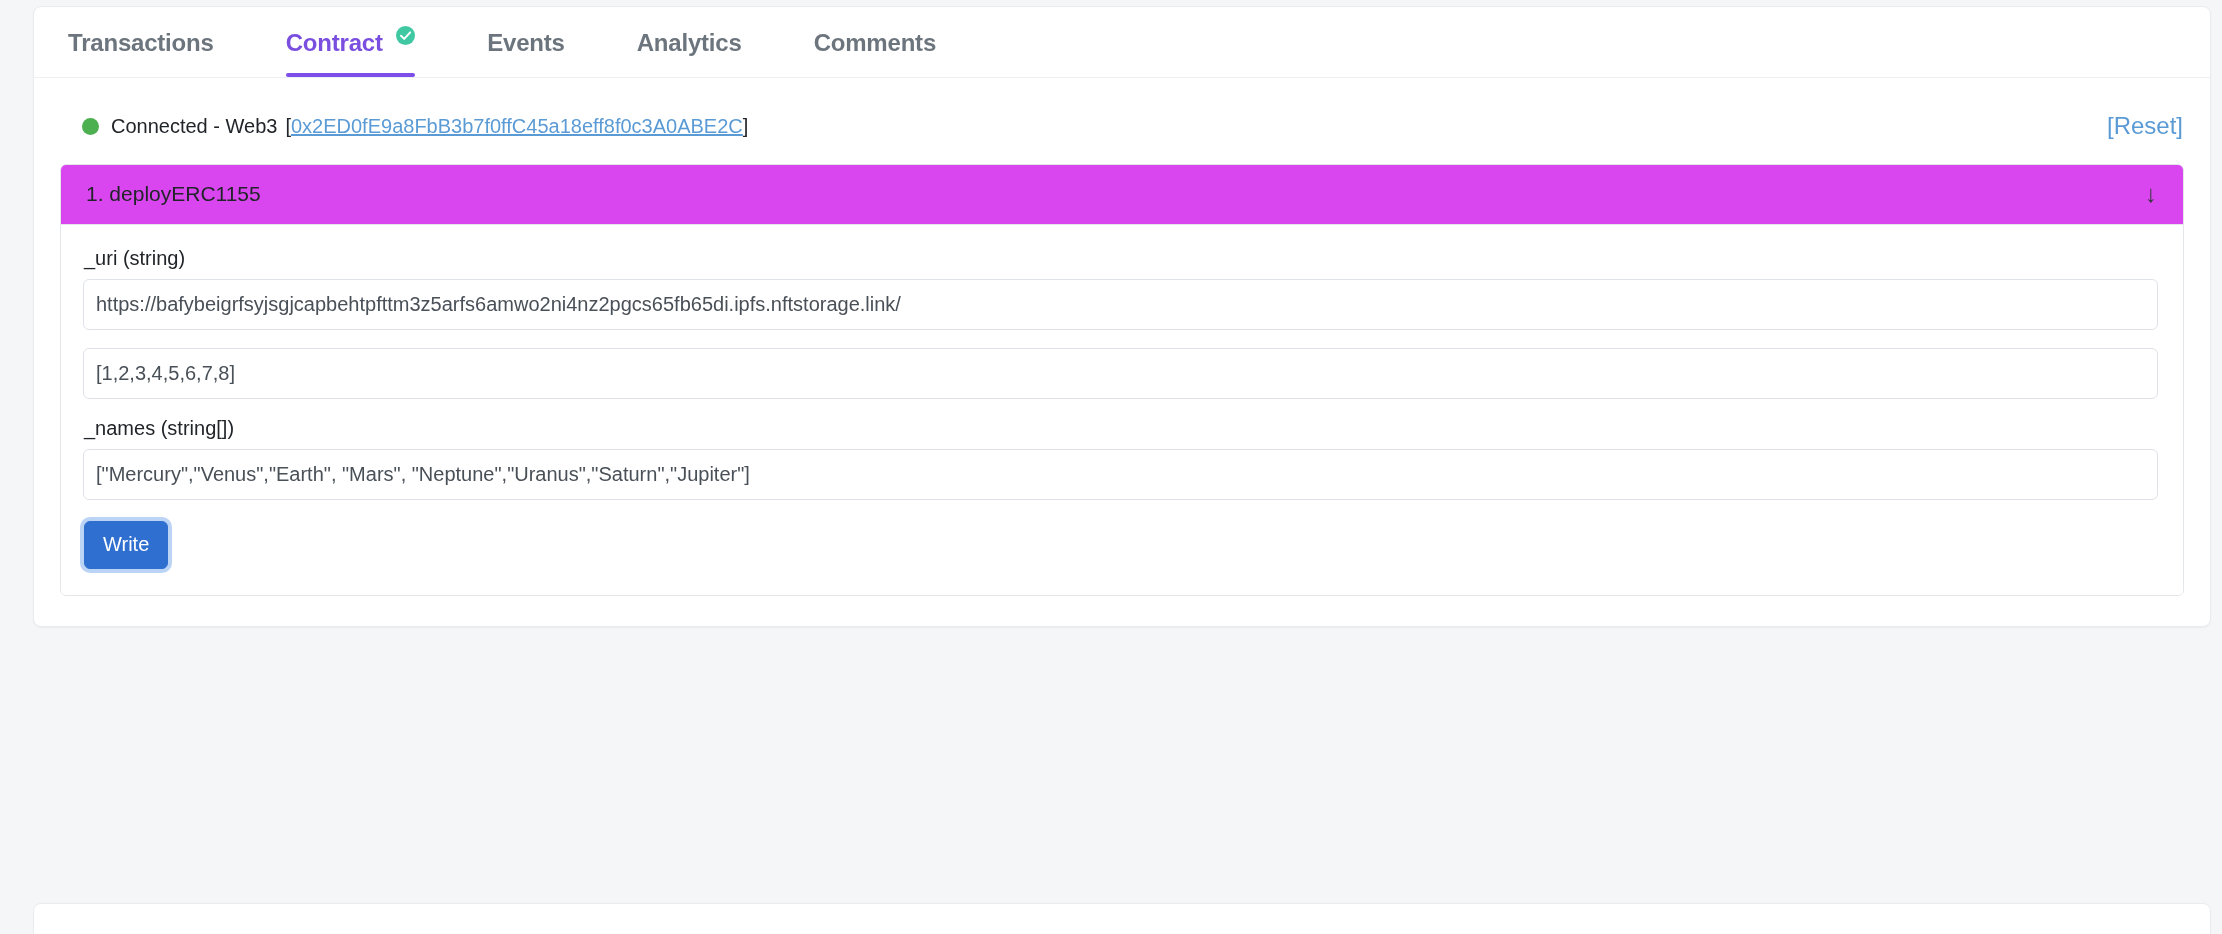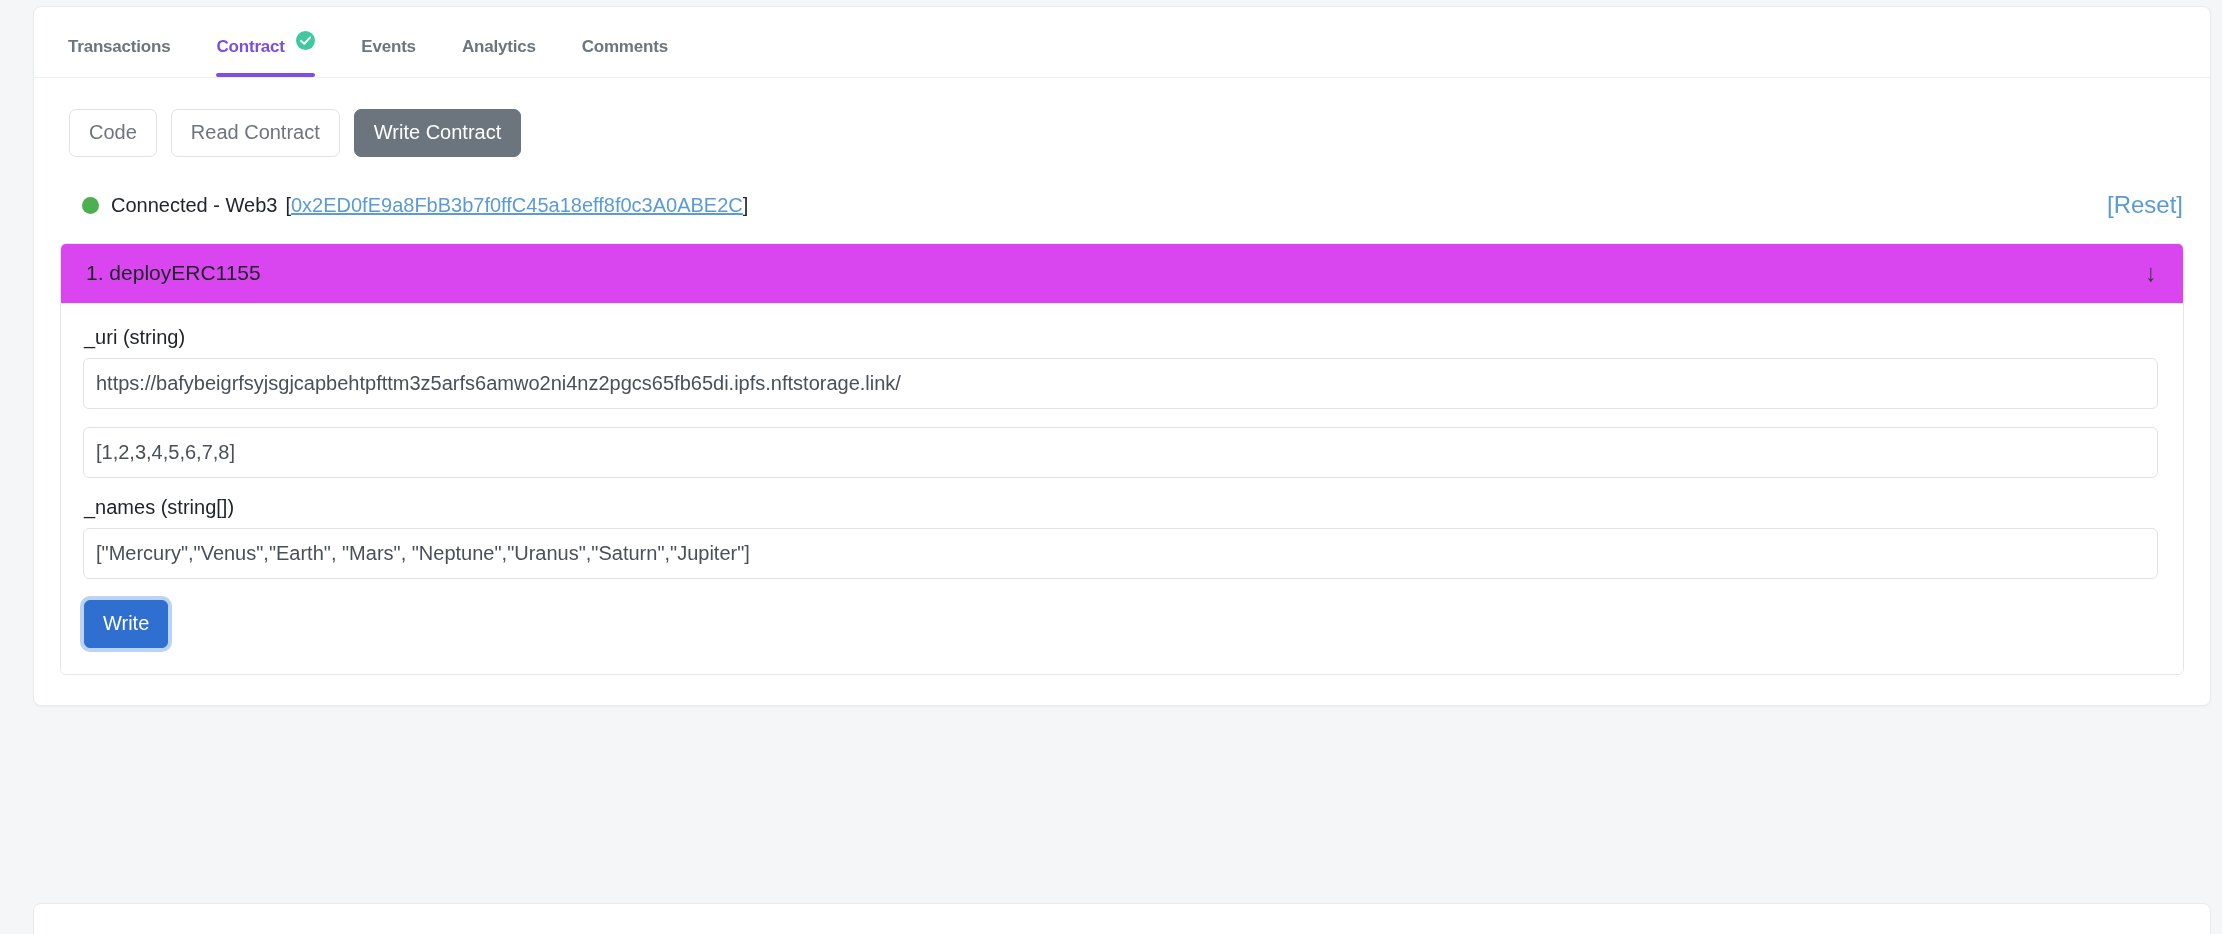--- a/index.html
+++ b/index.html
@@ -40,31 +40,31 @@
   .tabbar {
     display: flex;
     align-items: flex-end;
     height: 71px;
     padding: 0 0 0 0;
     border-bottom: 1px solid #edf0f2;
     box-sizing: border-box;
   }
   .tab {
     position: relative;
-    font-size: 17px;
+    font-size: 24px;
     font-weight: bold;
     color: #6c757d;
     padding: 0 0 20px 0;
     margin-left: 34px;
     cursor: pointer;
     white-space: nowrap;
     letter-spacing: -0.2px;
   }
   .tab:first-child { margin-left: 34px; }
-  .tab + .tab { margin-left: 46px; }
+  .tab + .tab { margin-left: 72px; }
   .tab.active {
     color: #7a4fe0;
   }
   .tab.active::after {
     content: "";
     position: absolute;
     left: 0;
     right: 0;
     bottom: 0;
     height: 4px;
@@ -285,25 +285,20 @@
       <div class="tab">
         <span>Analytics</span>
       </div>
 
       <div class="tab">
         <span>Comments</span>
       </div>
 
     </div>
 
-    <div class="subnav">
-      <button class="btn-outline">Code</button>
-      <button class="btn-outline">Read Contract</button>
-      <button class="btn-solid">Write Contract</button>
-    </div>
 
     <div class="connrow">
       <div class="conn-left">
         <span class="dot"></span>
         <span>Connected - Web3</span>
         <span class="bracket" style="margin-left:8px;">[</span>
         <a class="conn-addr" href="#">0x2ED0fE9a8FbB3b7f0ffC45a18eff8f0c3A0ABE2C</a>
         <span class="bracket">]</span>
       </div>
       <a class="reset-link" href="#">[Reset]</a>

